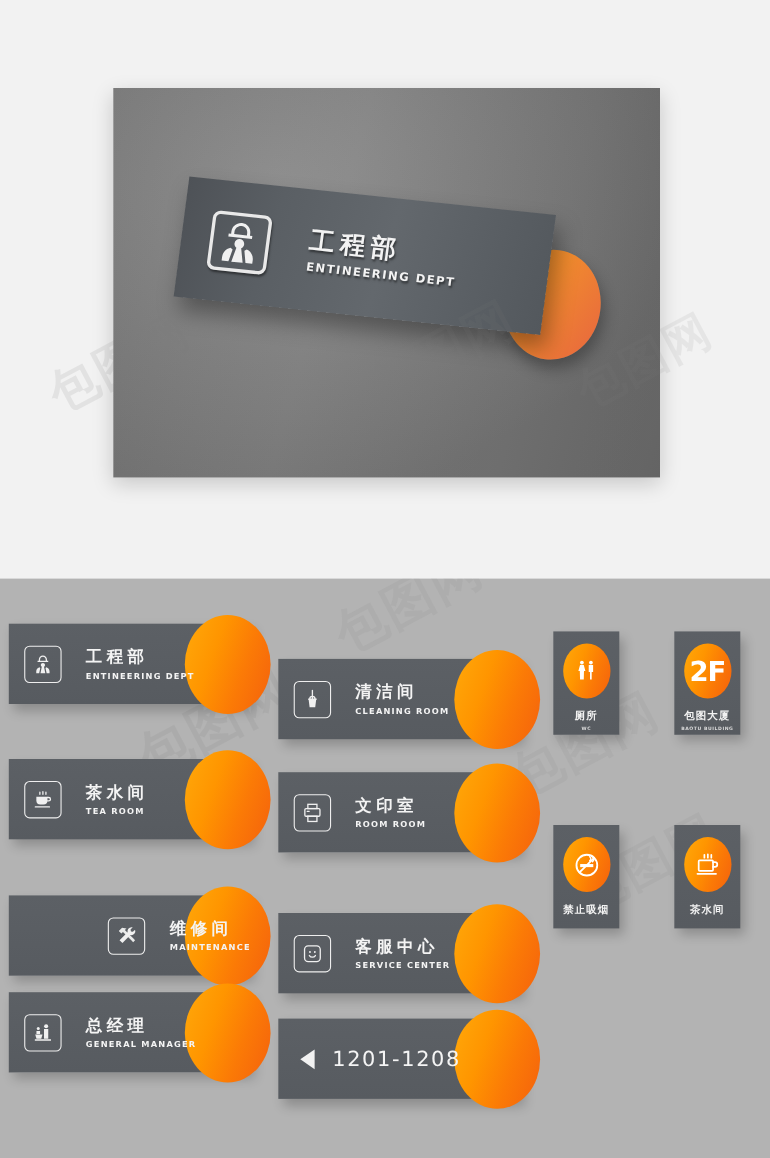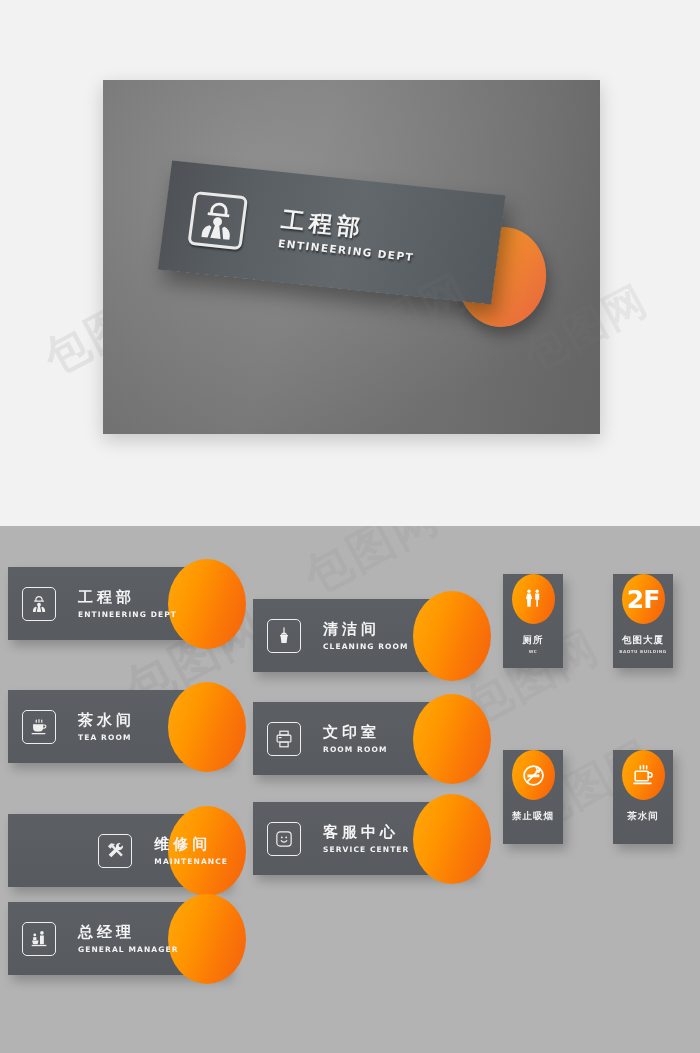--- a/index.html
+++ b/index.html
@@ -61,21 +61,21 @@
     background:linear-gradient(110deg,#ffa90a 0%,#ff9500 35%,#fb7a06 65%,#f4610d 100%);}
   .sign.wide .circ{width:78px;height:90px;right:-18px;top:-8px;}
   .ico-box{position:relative;z-index:2;width:32px;height:32px;border:1.6px solid #eee;border-radius:5px;
     display:flex;align-items:center;justify-content:center;flex:0 0 auto;}
   .txt{position:relative;z-index:2;margin-left:22px;color:#f4f4f4;}
   .cn{font-size:15px;letter-spacing:4px;font-weight:bold;line-height:1.3;
       font-family:"DejaVu Serif","Liberation Serif",serif;}
   .en{font-size:7.5px;letter-spacing:1.1px;margin-top:2px;font-weight:bold;}
   
   .sign.square{width:60px;height:94px;display:flex;flex-direction:column;align-items:center;
-    justify-content:flex-start;}
+    justify-content:flex-start;padding-top:11px;}
   .sign.square .disc{width:43px;height:50px;border-radius:50%;
     background:linear-gradient(110deg,#ffa90a 0%,#ff9500 35%,#fb7a06 65%,#f4610d 100%);
     display:flex;align-items:center;justify-content:center;}
   .sq-cn{color:#f2f2f2;font-size:9.5px;letter-spacing:1px;font-weight:bold;margin-top:10px;
     font-family:"DejaVu Serif","Liberation Serif",serif;}
   .sq-en{color:#dcdcdc;font-size:4.2px;letter-spacing:.5px;margin-top:2px;font-weight:bold;}
   .floor-label{color:#fff;font-size:25px;font-weight:bold;letter-spacing:-1px;
     font-family:"DejaVu Sans","Liberation Sans",sans-serif;}
   
   .arrow-tri{position:relative;z-index:2;width:0;height:0;flex:0 0 auto;
@@ -195,21 +195,21 @@
         <path d="M7.6 3.6 4.3 6.9l2.6 2.6 1.6-1.6 8.5 8.5 1.6 1.6 1.9-1.9-1.6-1.6-8.5-8.5 1.6-1.6z" opacity=".95"></path>
         <path d="M17 3.2a4 4 0 0 0-3.9 5l-8 7.8 2.9 2.9 7.8-8a4 4 0 0 0 4.7-5.3l-2.2 2.2-1.9-.4-.4-1.9 2.2-2.2A4 4 0 0 0 17 3.2z"></path>
       </svg>
     </div>
     <div class="txt">
       <div class="cn">维修间</div>
       <div class="en">MAINTENANCE</div>
     </div>
   </div>
 
-  <div class="sign wide" style="left:253px;top:276px;">
+  <div class="sign wide" style="left:253px;top:304px;">
     <div class="circ"></div>
     <div class="ico-box">
       <svg viewBox="0 0 24 24" class="svgw" style="width:22px;height:22px;" fill="none" stroke="#f0f0f0" stroke-width="1.3" stroke-linecap="round">
         <rect x="4.2" y="4.2" width="15.6" height="15.6" rx="3.6"></rect>
         <circle cx="9.6" cy="10.3" r=".95" fill="#f0f0f0" stroke="none"></circle>
         <circle cx="14.4" cy="10.3" r=".95" fill="#f0f0f0" stroke="none"></circle>
         <path d="M9 13.8a3.6 3.6 0 0 0 6 0"></path>
       </svg>
     </div>
     <div class="txt">
@@ -229,20 +229,25 @@
         <path d="M4.4 13.6h7.2l-1.2 4.2H5.6z"></path>
         <path d="M4 18.4h16v1.4H4z"></path>
       </svg>
     </div>
     <div class="txt">
       <div class="cn">总经理</div>
       <div class="en">GENERAL MANAGER</div>
     </div>
   </div>
 
+  <div class="sign wide" style="left:253px;top:400px;padding-left:20px;">
+    <div class="circ"></div>
+    <div class="arrow-tri"></div>
+    <div class="room-num">1201-1208</div>
+  </div>
 
   <div class="sign square" style="left:503px;top:48px;">
     <div class="disc">
       <svg viewBox="0 0 24 24" style="width:24px;height:24px;" fill="#fff">
         <circle cx="8" cy="4.3" r="1.7"></circle>
         <path d="M6.3 6.5h3.4l1.5 5.6H9.9l-.2 7.6H6.3L6.1 12.1H4.8z"></path>
         <circle cx="16.2" cy="4.3" r="1.7"></circle>
         <path d="M14.2 6.5h4v6.3h-1.3v6.9h-1.5v-6.9h-1.2z"></path>
       </svg>
     </div>

